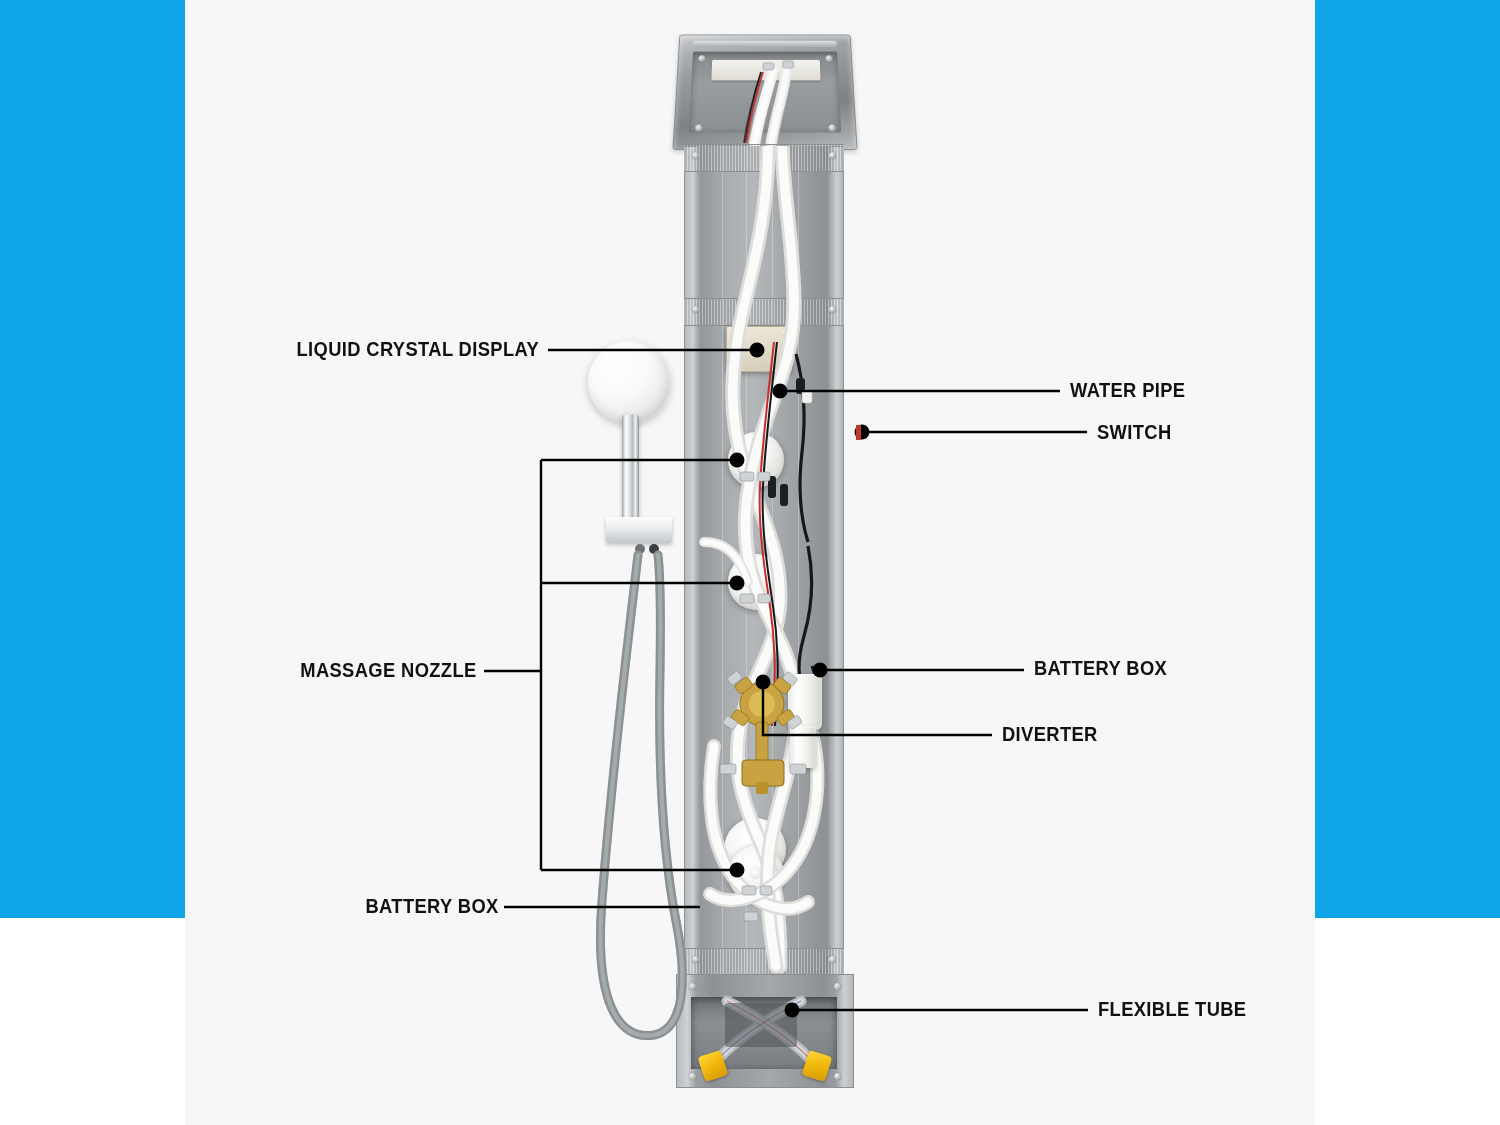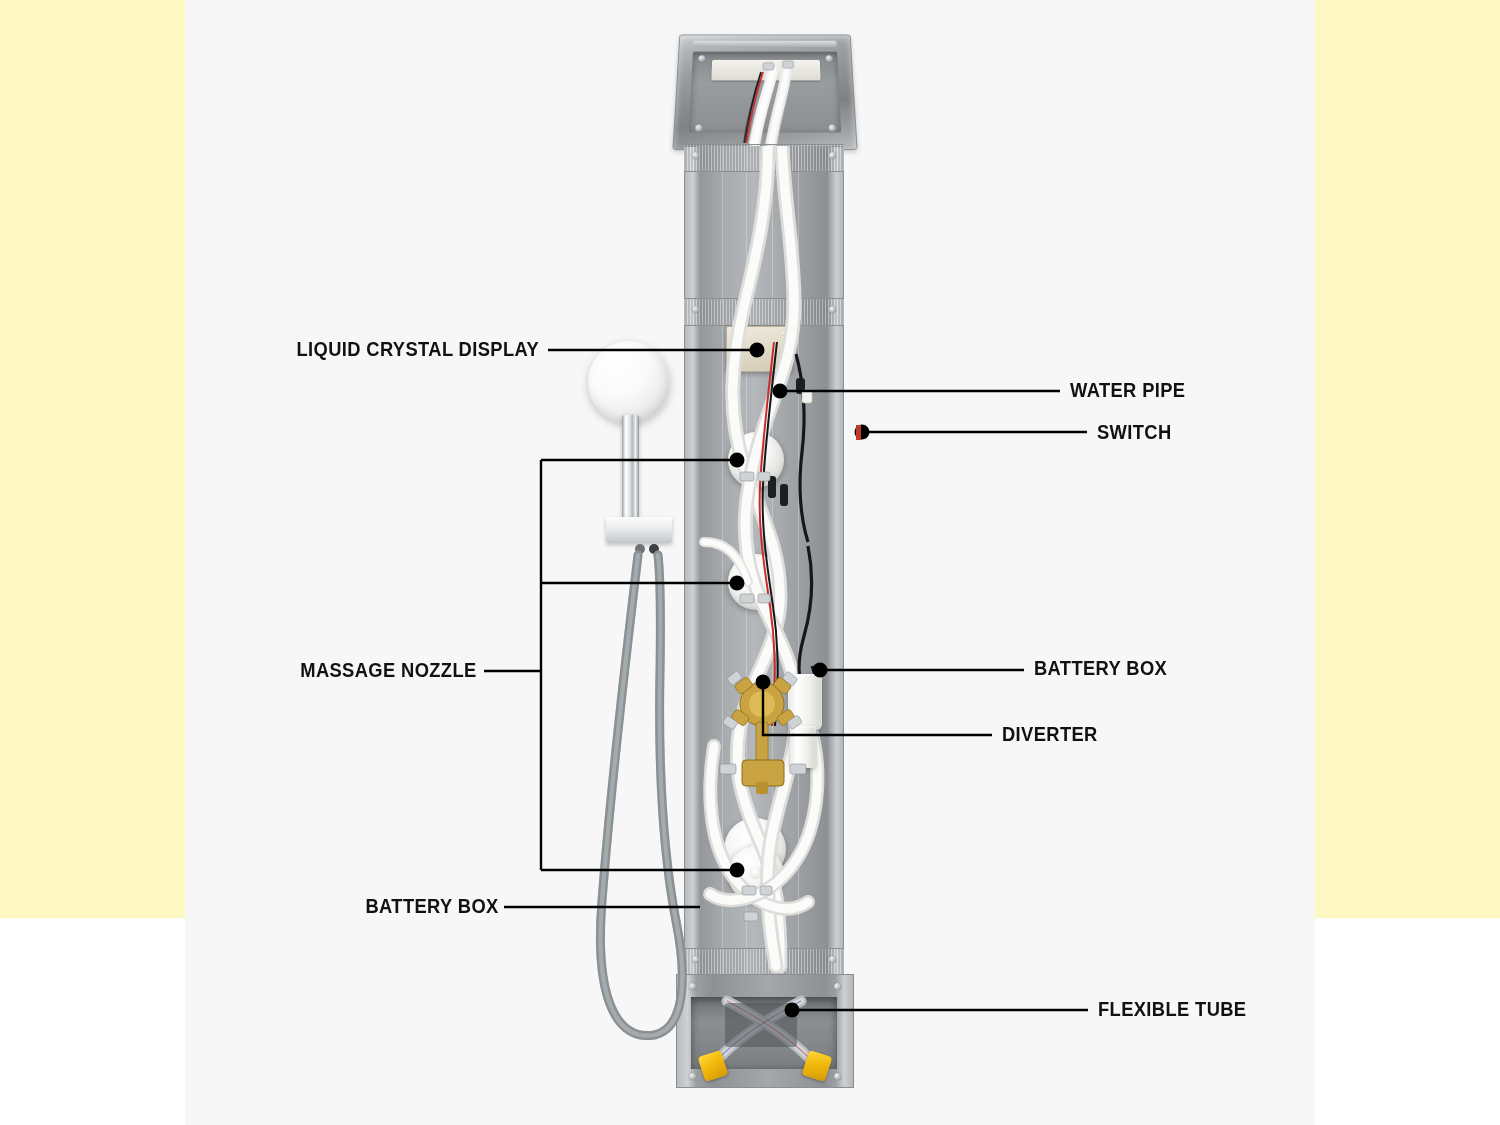--- a/index.html
+++ b/index.html
@@ -1,19 +1,19 @@
 <!DOCTYPE html>
 <html><head>
 <meta charset="utf-8">
 <title>Shower Panel Exploded Component Diagram</title>
 <style>
   html,body{margin:0;padding:0;background:#ffffff;}
   body{width:1500px;height:1125px;overflow:hidden;
        font-family:"Liberation Sans","DejaVu Sans",sans-serif;}
-  #stage{position:relative;width:1500px;height:918px;background:#fef9c3;}
+  #stage{position:relative;width:1500px;height:918px;background:#0ea5e9;}
   #canvas{position:absolute;left:185px;top:0;width:1130px;height:1125px;background:#f7f7f7;}
 
   
   .label{position:absolute;font-weight:700;font-size:19.5px;letter-spacing:0.4px;
          color:#111111;white-space:nowrap;line-height:1;
          font-family:"Liberation Sans","DejaVu Sans",sans-serif;
          transform:scaleX(0.94);}
   .label.r{transform-origin:left center;}
   .label.l{transform-origin:right center;text-align:right;}
 

